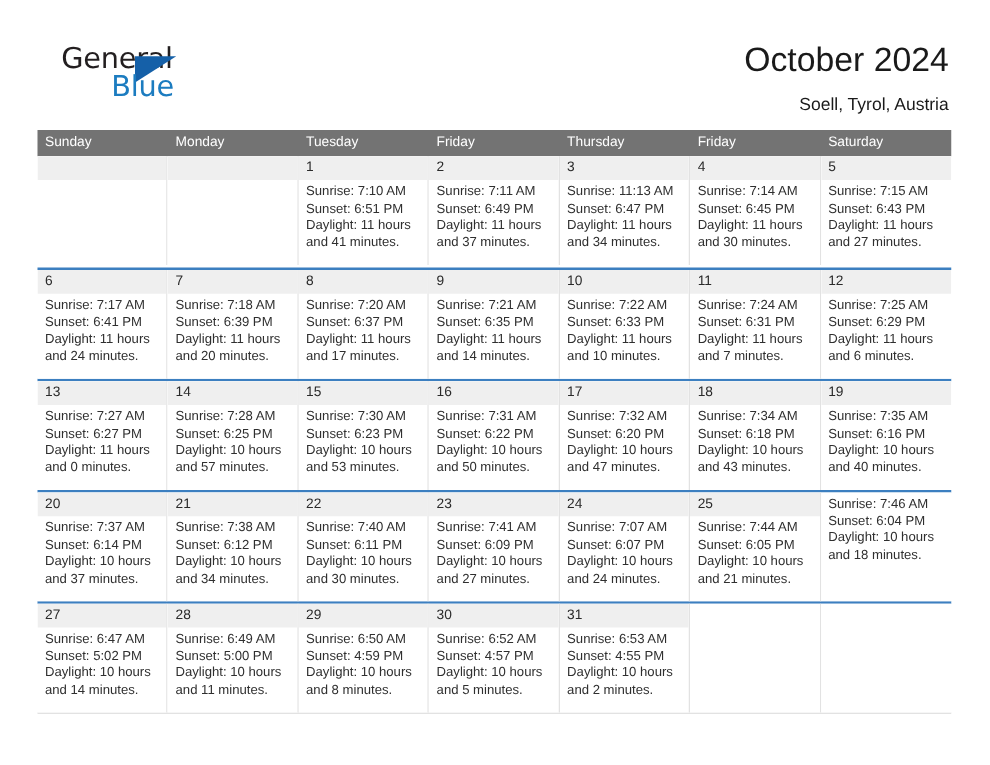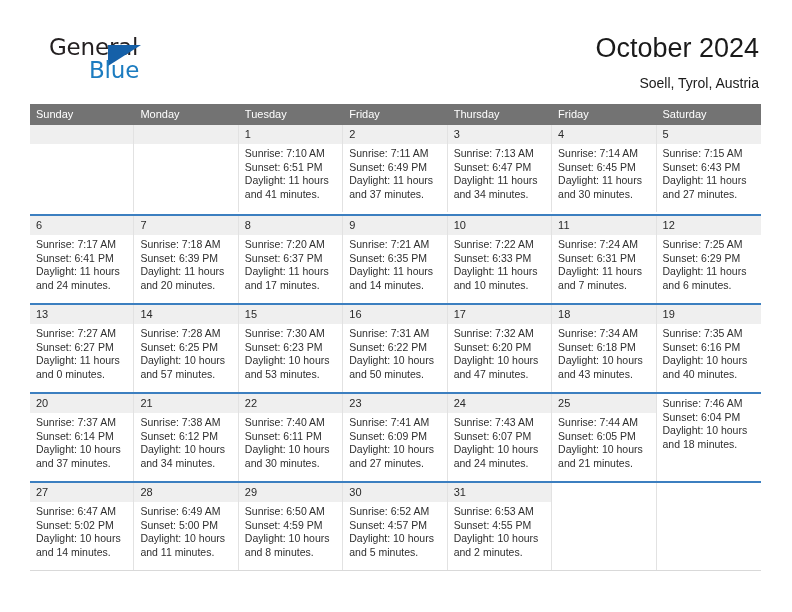--- a/index.html
+++ b/index.html
@@ -219,21 +219,21 @@
             <div class="day-info">
               <div>Sunrise: 7:11 AM</div>
               <div>Sunset: 6:49 PM</div>
               <div>Daylight: 11 hours</div>
               <div>and 37 minutes.</div>
             </div>
           </div>
           <div class="day-cell">
             <div class="day-num-strip">3</div>
             <div class="day-info">
-              <div>Sunrise: 7:13 AM</div>
+              <div>Sunrise: 11:13 AM</div>
               <div>Sunset: 6:47 PM</div>
               <div>Daylight: 11 hours</div>
               <div>and 34 minutes.</div>
             </div>
           </div>
           <div class="day-cell">
             <div class="day-num-strip">4</div>
             <div class="day-info">
               <div>Sunrise: 7:14 AM</div>
               <div>Sunset: 6:45 PM</div>
@@ -414,21 +414,21 @@
             <div class="day-info">
               <div>Sunrise: 7:41 AM</div>
               <div>Sunset: 6:09 PM</div>
               <div>Daylight: 10 hours</div>
               <div>and 27 minutes.</div>
             </div>
           </div>
           <div class="day-cell">
             <div class="day-num-strip">24</div>
             <div class="day-info">
-              <div>Sunrise: 7:43 AM</div>
+              <div>Sunrise: 7:07 AM</div>
               <div>Sunset: 6:07 PM</div>
               <div>Daylight: 10 hours</div>
               <div>and 24 minutes.</div>
             </div>
           </div>
           <div class="day-cell">
             <div class="day-num-strip">25</div>
             <div class="day-info">
               <div>Sunrise: 7:44 AM</div>
               <div>Sunset: 6:05 PM</div>

